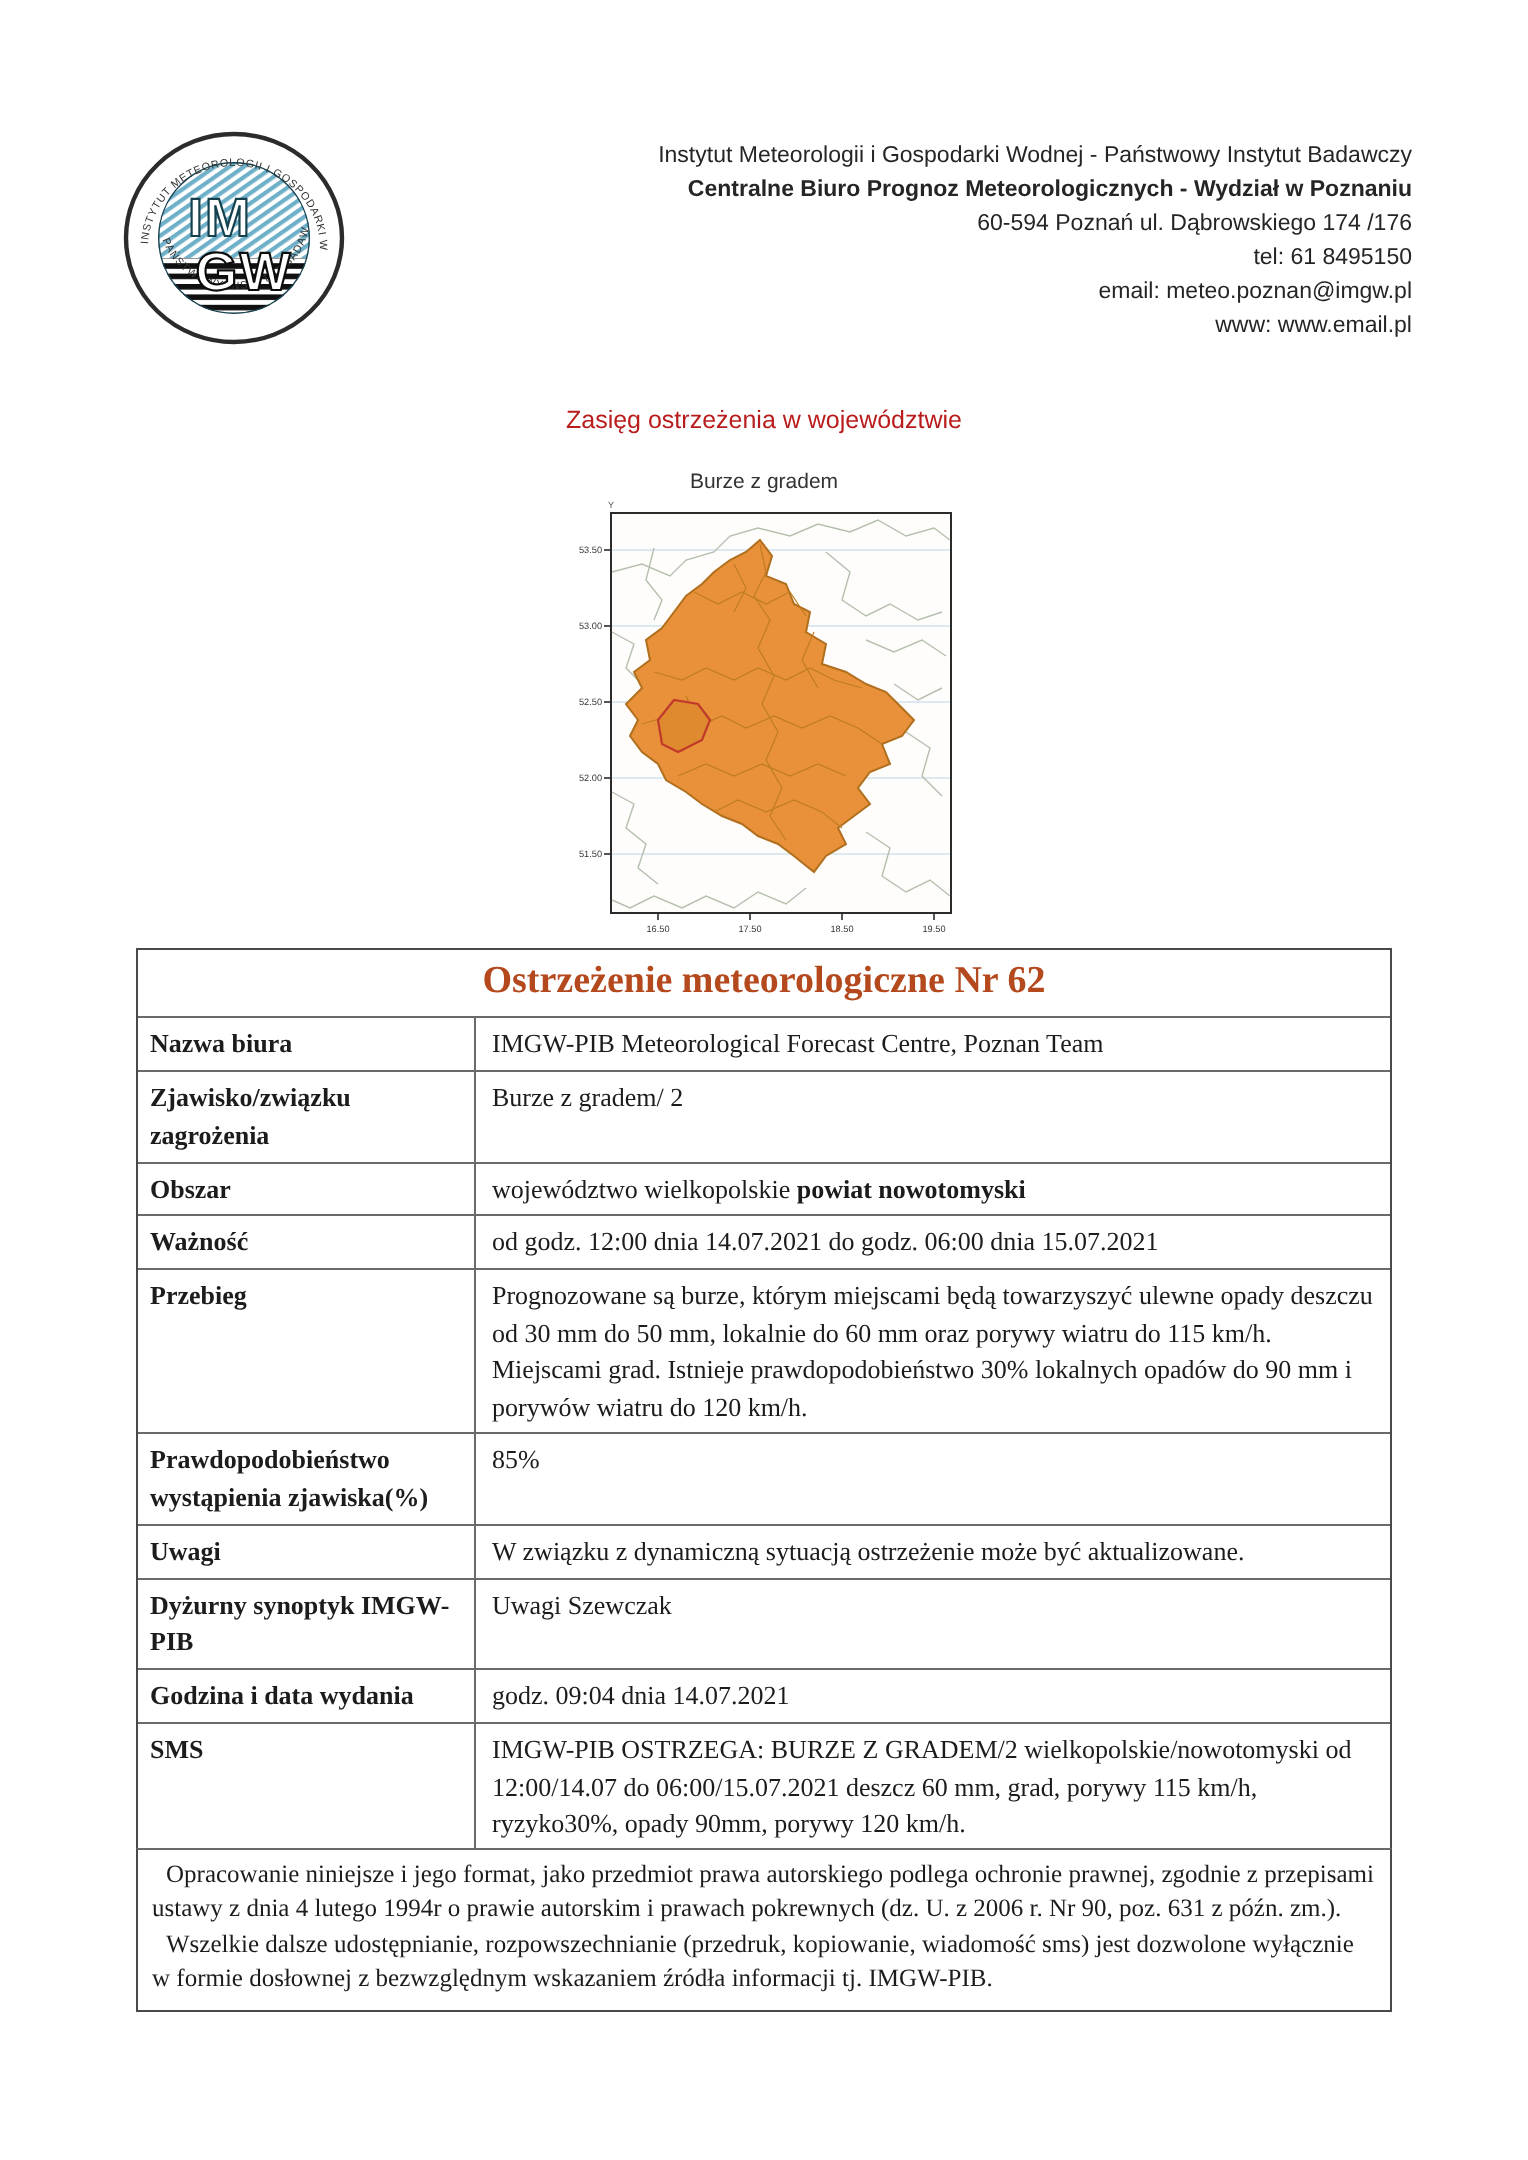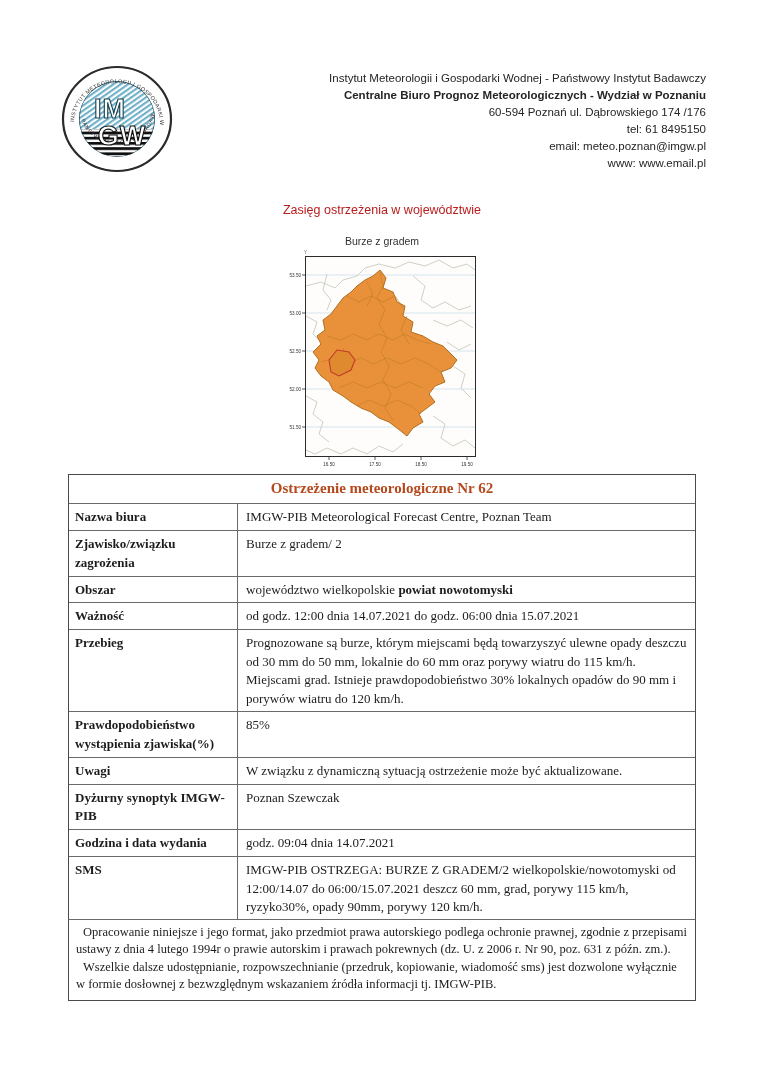--- a/index.html
+++ b/index.html
@@ -22,21 +22,21 @@
   }
   .map-title{
     position:absolute;top:235px;left:0;width:100%;text-align:center;
     font-family:"Liberation Sans",sans-serif;font-size:10.5px;color:#333;
   }
   .map-wrap{position:absolute;left:283px;top:246px;width:200px;height:224px;}
   
   .doc{position:absolute;left:68px;top:474px;width:628px;}
   .tbl{border:1.5px solid #4a4a4a;background:#fff;}
   .ttitle{
-    text-align:center;font-weight:bold;font-size:15px;padding:5px 4px 6px;
+    text-align:center;font-weight:bold;font-size:19px;padding:5px 4px 6px;
     border-bottom:1px solid #6a6a6a;
   }
   .trow{display:flex;border-bottom:1px solid #6a6a6a;align-items:stretch;}
   .trow:last-child{border-bottom:none;}
   .tlabel{
     width:157px;flex:0 0 157px;padding:4px 5px 3px 6px;font-weight:bold;font-size:13px;
     border-right:1px solid #6a6a6a;line-height:1.45;
   }
   .tvalue{flex:1;padding:4px 8px 3px 8px;font-size:13px;line-height:1.42;}
   .r0,.r1,.r2,.r3{min-height:19px;}
@@ -200,21 +200,21 @@
     <div class="trow r5">
       <div class="tlabel">Prawdopodobieństwo wystąpienia zjawiska(%)</div>
       <div class="tvalue"><span>85%</span><b></b></div>
     </div>
     <div class="trow r6">
       <div class="tlabel">Uwagi</div>
       <div class="tvalue"><span>W związku z dynamiczną sytuacją ostrzeżenie może być aktualizowane.</span><b></b></div>
     </div>
     <div class="trow r7">
       <div class="tlabel">Dyżurny synoptyk IMGW-PIB</div>
-      <div class="tvalue"><span>Poznan Szewczak</span><b></b></div>
+      <div class="tvalue"><span>Uwagi Szewczak</span><b></b></div>
     </div>
     <div class="trow r8">
       <div class="tlabel">Godzina i data wydania</div>
       <div class="tvalue"><span>godz. 09:04 dnia 14.07.2021</span><b></b></div>
     </div>
     <div class="trow r9">
       <div class="tlabel">SMS</div>
       <div class="tvalue"><span>IMGW-PIB OSTRZEGA: BURZE Z GRADEM/2 wielkopolskie/nowotomyski od 12:00/14.07 do 06:00/15.07.2021 deszcz 60 mm, grad, porywy 115 km/h, ryzyko30%, opady 90mm, porywy 120 km/h.</span><b></b></div>
     </div>
   </div>

